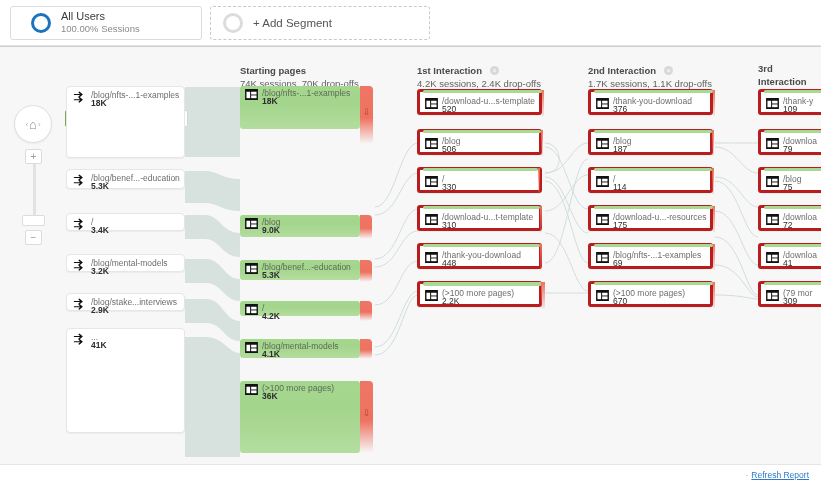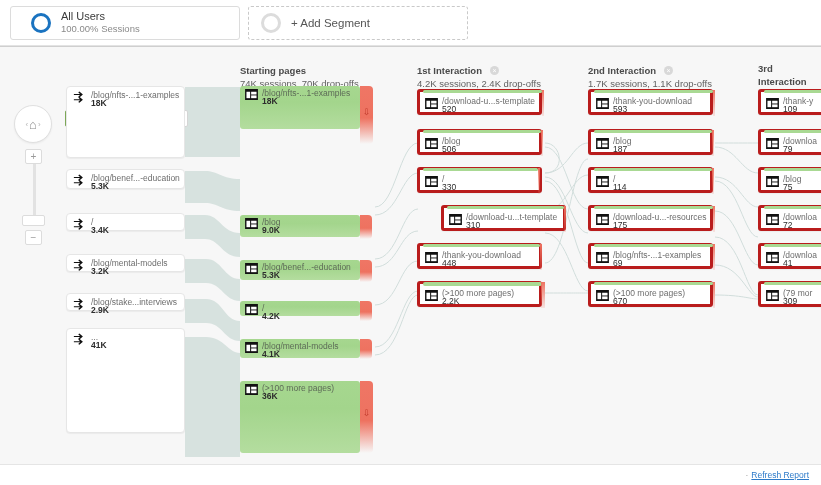--- a/index.html
+++ b/index.html
@@ -27,21 +27,21 @@
   .segment-chip {
     height: 34px;
     border: 1px solid #dcdcdc;
     border-radius: 3px;
     display: flex;
     align-items: center;
     padding: 0 12px;
     gap: 10px;
     background: #fff;
   }
-  #segment-all-users { width: 230px; padding-left: 20px; }
+  #segment-all-users { width: 192px; padding-left: 20px; }
   #segment-add { width: 220px; border: 1px dashed #c9c9c9; }
   .seg-ring {
     width: 20px; height: 20px; border-radius: 50%;
     border: 3px solid #1a73c0;
     flex: 0 0 auto;
   }
   .seg-ring.grey { border-color: #dcdcdc; }
   .seg-text-wrap { display:flex; flex-direction:column; line-height:1.25; }
   .seg-title { font-size: 11px; color:#3a3a3a; }
   .seg-sub { font-size: 9.5px; color:#8a8a8a; }
@@ -429,21 +429,21 @@
     <div class="side-drop" style="left:118px; height:26px;"></div>
     <svg class="page-icon" style="top:6px;" viewBox="0 0 14 12">
         <rect x="0" y="0" width="14" height="12" fill="#111"></rect>
         <rect x="1.5" y="3" width="4" height="7" fill="#fff"></rect>
         <rect x="6.6" y="3" width="5.9" height="3" fill="#fff"></rect>
         <rect x="6.6" y="7" width="5.9" height="3" fill="#fff"></rect>
       </svg>
     <span class="n-label">/</span>
     <span class="n-value">330</span>
   </div>
-  <div class="node interaction" style="left:441px; top:158px; width:125px; height:26px;text-align:right;">
+  <div class="node interaction" style="left:417px; top:158px; width:125px; height:26px;text-align:right;">
     <div class="top-bar" style="width:117px;"></div>
     <div class="side-drop" style="left:120px; height:26px;"></div>
     <svg class="page-icon" style="top:6px;" viewBox="0 0 14 12">
         <rect x="0" y="0" width="14" height="12" fill="#111"></rect>
         <rect x="1.5" y="3" width="4" height="7" fill="#fff"></rect>
         <rect x="6.6" y="3" width="5.9" height="3" fill="#fff"></rect>
         <rect x="6.6" y="7" width="5.9" height="3" fill="#fff"></rect>
       </svg>
     <span class="n-label">/download-u...t-template</span>
     <span class="n-value">310</span>
@@ -476,21 +476,21 @@
   <div class="node interaction" style="left:588px; top:42px; width:125px; height:26px;">
     <div class="top-bar" style="width:119px;"></div>
     <div class="side-drop" style="left:122px; height:26px;"></div>
     <svg class="page-icon" style="top:6px;" viewBox="0 0 14 12">
         <rect x="0" y="0" width="14" height="12" fill="#111"></rect>
         <rect x="1.5" y="3" width="4" height="7" fill="#fff"></rect>
         <rect x="6.6" y="3" width="5.9" height="3" fill="#fff"></rect>
         <rect x="6.6" y="7" width="5.9" height="3" fill="#fff"></rect>
       </svg>
     <span class="n-label">/thank-you-download</span>
-    <span class="n-value">593</span>
+    <span class="n-value">376</span>
   </div>
   <div class="node interaction" style="left:588px; top:82px; width:125px; height:26px;">
     <div class="top-bar" style="width:118px;"></div>
     <div class="side-drop" style="left:121px; height:26px;"></div>
     <svg class="page-icon" style="top:6px;" viewBox="0 0 14 12">
         <rect x="0" y="0" width="14" height="12" fill="#111"></rect>
         <rect x="1.5" y="3" width="4" height="7" fill="#fff"></rect>
         <rect x="6.6" y="3" width="5.9" height="3" fill="#fff"></rect>
         <rect x="6.6" y="7" width="5.9" height="3" fill="#fff"></rect>
       </svg>

